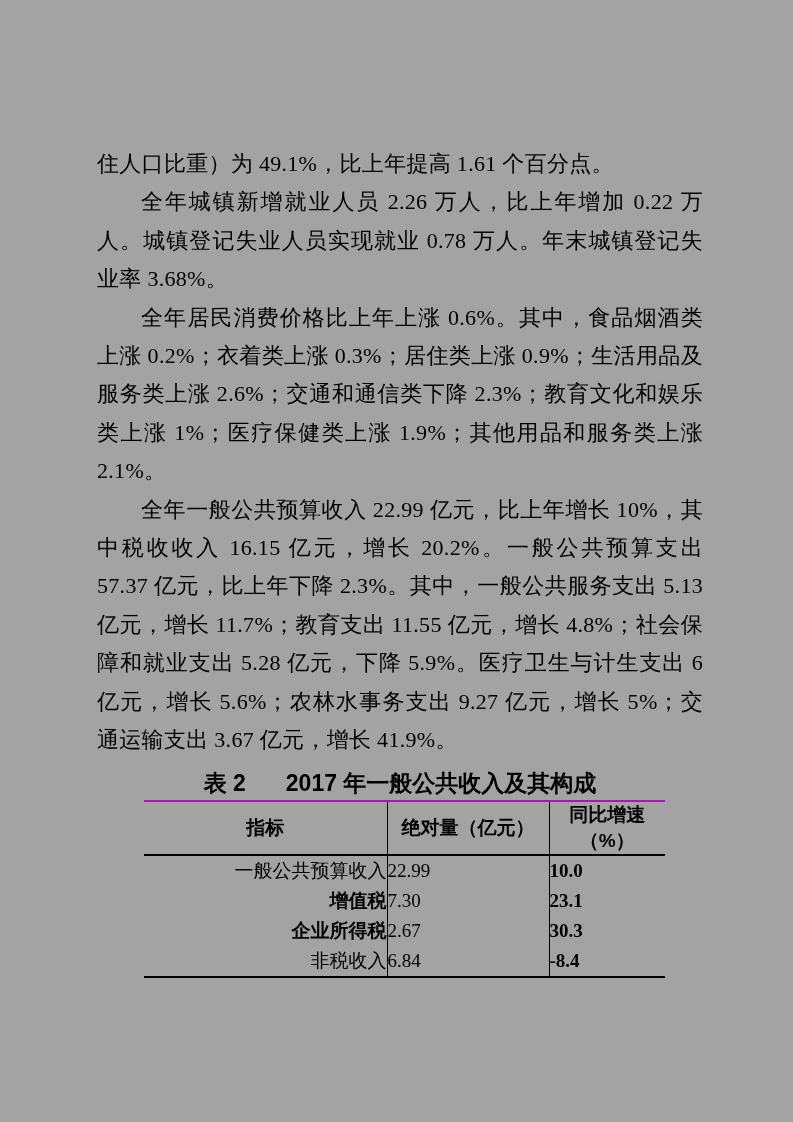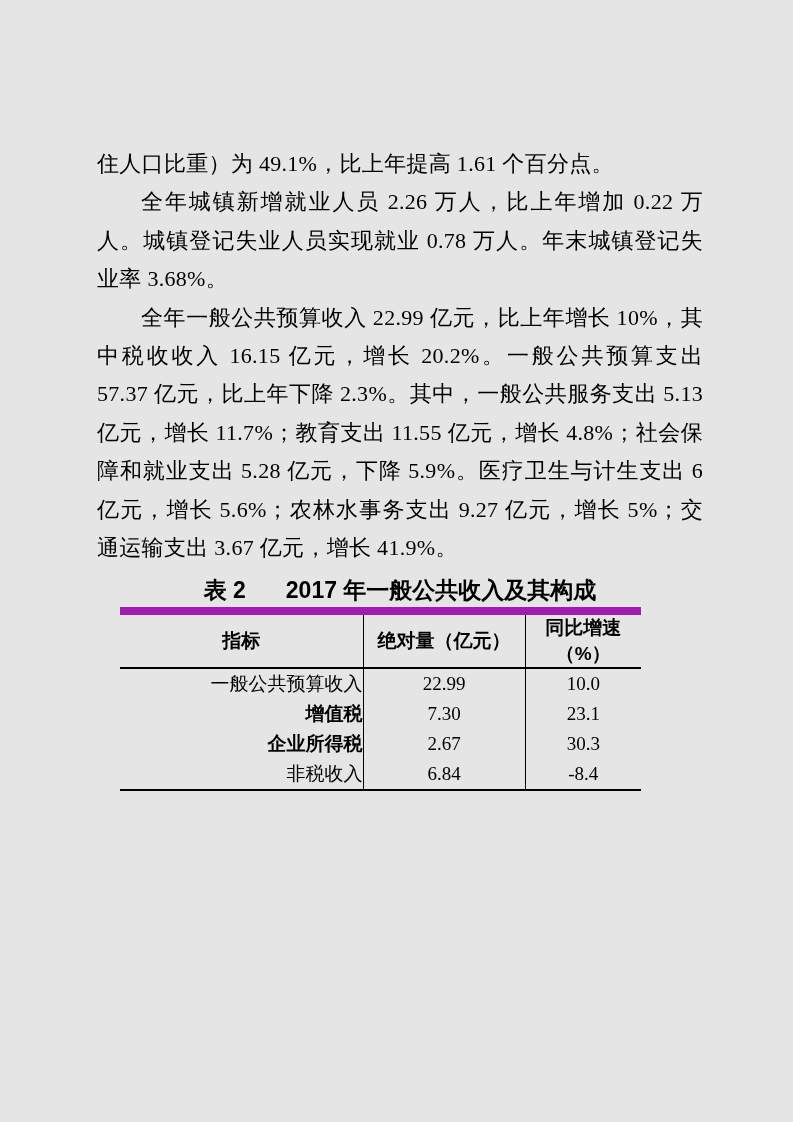--- a/index.html
+++ b/index.html
@@ -4,21 +4,21 @@
 <style>
   html, body {
     margin: 0;
     padding: 0;
     background: #ffffff;
   }
   .page {
     position: relative;
     width: 793px;
     height: 1122px;
-    background: #e5e5e5;
+    background: #a3a3a3;
     color: #000000;
     overflow: hidden;
   }
   .content {
     position: absolute;
     left: 97px;
     top: 145px;
     width: 606px;
   }
   .para {
@@ -42,23 +42,23 @@
     font-family: "Liberation Sans", "DejaVu Sans", sans-serif;
     font-weight: 700;
     font-size: 23px;
     line-height: 30px;
     white-space: nowrap;
   }
   table.datatable {
     border-collapse: collapse;
     table-layout: fixed;
     width: 521px;
-    margin-left: 23px;
+    margin-left: 47px;
     margin-top: 2px;
-    border-top: 8px solid #a21caf;
+    border-top: 2px solid #a21caf;
     border-bottom: 2px solid #000000;
   }
   table.datatable th {
     height: 32px;
     padding: 0;
     border-bottom: 2px solid #000000;
     font-family: "Liberation Sans", "DejaVu Sans", sans-serif;
     font-weight: 700;
     font-size: 19px;
     text-align: center;
@@ -71,31 +71,32 @@
     font-size: 19px;
     vertical-align: middle;
   }
   .vline {
     border-left: 1.5px solid #000000;
   }
   td.cell-indicator { text-align: right; }
   td.ind-0 { padding-left: 8px; }
   td.ind-1 { padding-left: 43px; }
   td.ind-2 { padding-left: 80px; font-weight: bold; }
-  td.cell-absolute { text-align: center; padding-right: 9px; }
-  td.cell-growth   { text-align: center; padding-right: 6px; }
+  td.cell-absolute { text-align: left; padding-right: 9px; }
+  td.cell-growth   { text-align: left; padding-right: 6px; font-weight: bold; }
 </style>
 </head>
 <body>
 
 <div class="page">
   <div class="content">
 
     <p class="para">住人口比重）为 49.1%，比上年提高 1.61 个百分点。</p>
     <p class="para indent">全年城镇新增就业人员 2.26 万人，比上年增加 0.22 万人。城镇登记失业人员实现就业 0.78 万人。年末城镇登记失业率 3.68%。</p>
+    <p class="para indent">全年居民消费价格比上年上涨 0.6%。其中，食品烟酒类上涨 0.2%；衣着类上涨 0.3%；居住类上涨 0.9%；生活用品及服务类上涨 2.6%；交通和通信类下降 2.3%；教育文化和娱乐类上涨 1%；医疗保健类上涨 1.9%；其他用品和服务类上涨 2.1%。</p>
     <p class="para indent">全年一般公共预算收入 22.99 亿元，比上年增长 10%，其中税收收入 16.15 亿元，增长 20.2%。一般公共预算支出 57.37 亿元，比上年下降 2.3%。其中，一般公共服务支出 5.13 亿元，增长 11.7%；教育支出 11.55 亿元，增长 4.8%；社会保障和就业支出 5.28 亿元，下降 5.9%。医疗卫生与计生支出 6 亿元，增长 5.6%；农林水事务支出 9.27 亿元，增长 5%；交通运输支出 3.67 亿元，增长 41.9%。</p>
 
     <div class="table-caption">
       <span>表 2</span>
       <span>2017 年一般公共收入及其构成</span>
     </div>
 
     <table class="datatable">
       <colgroup>
         <col style="width:243px">

